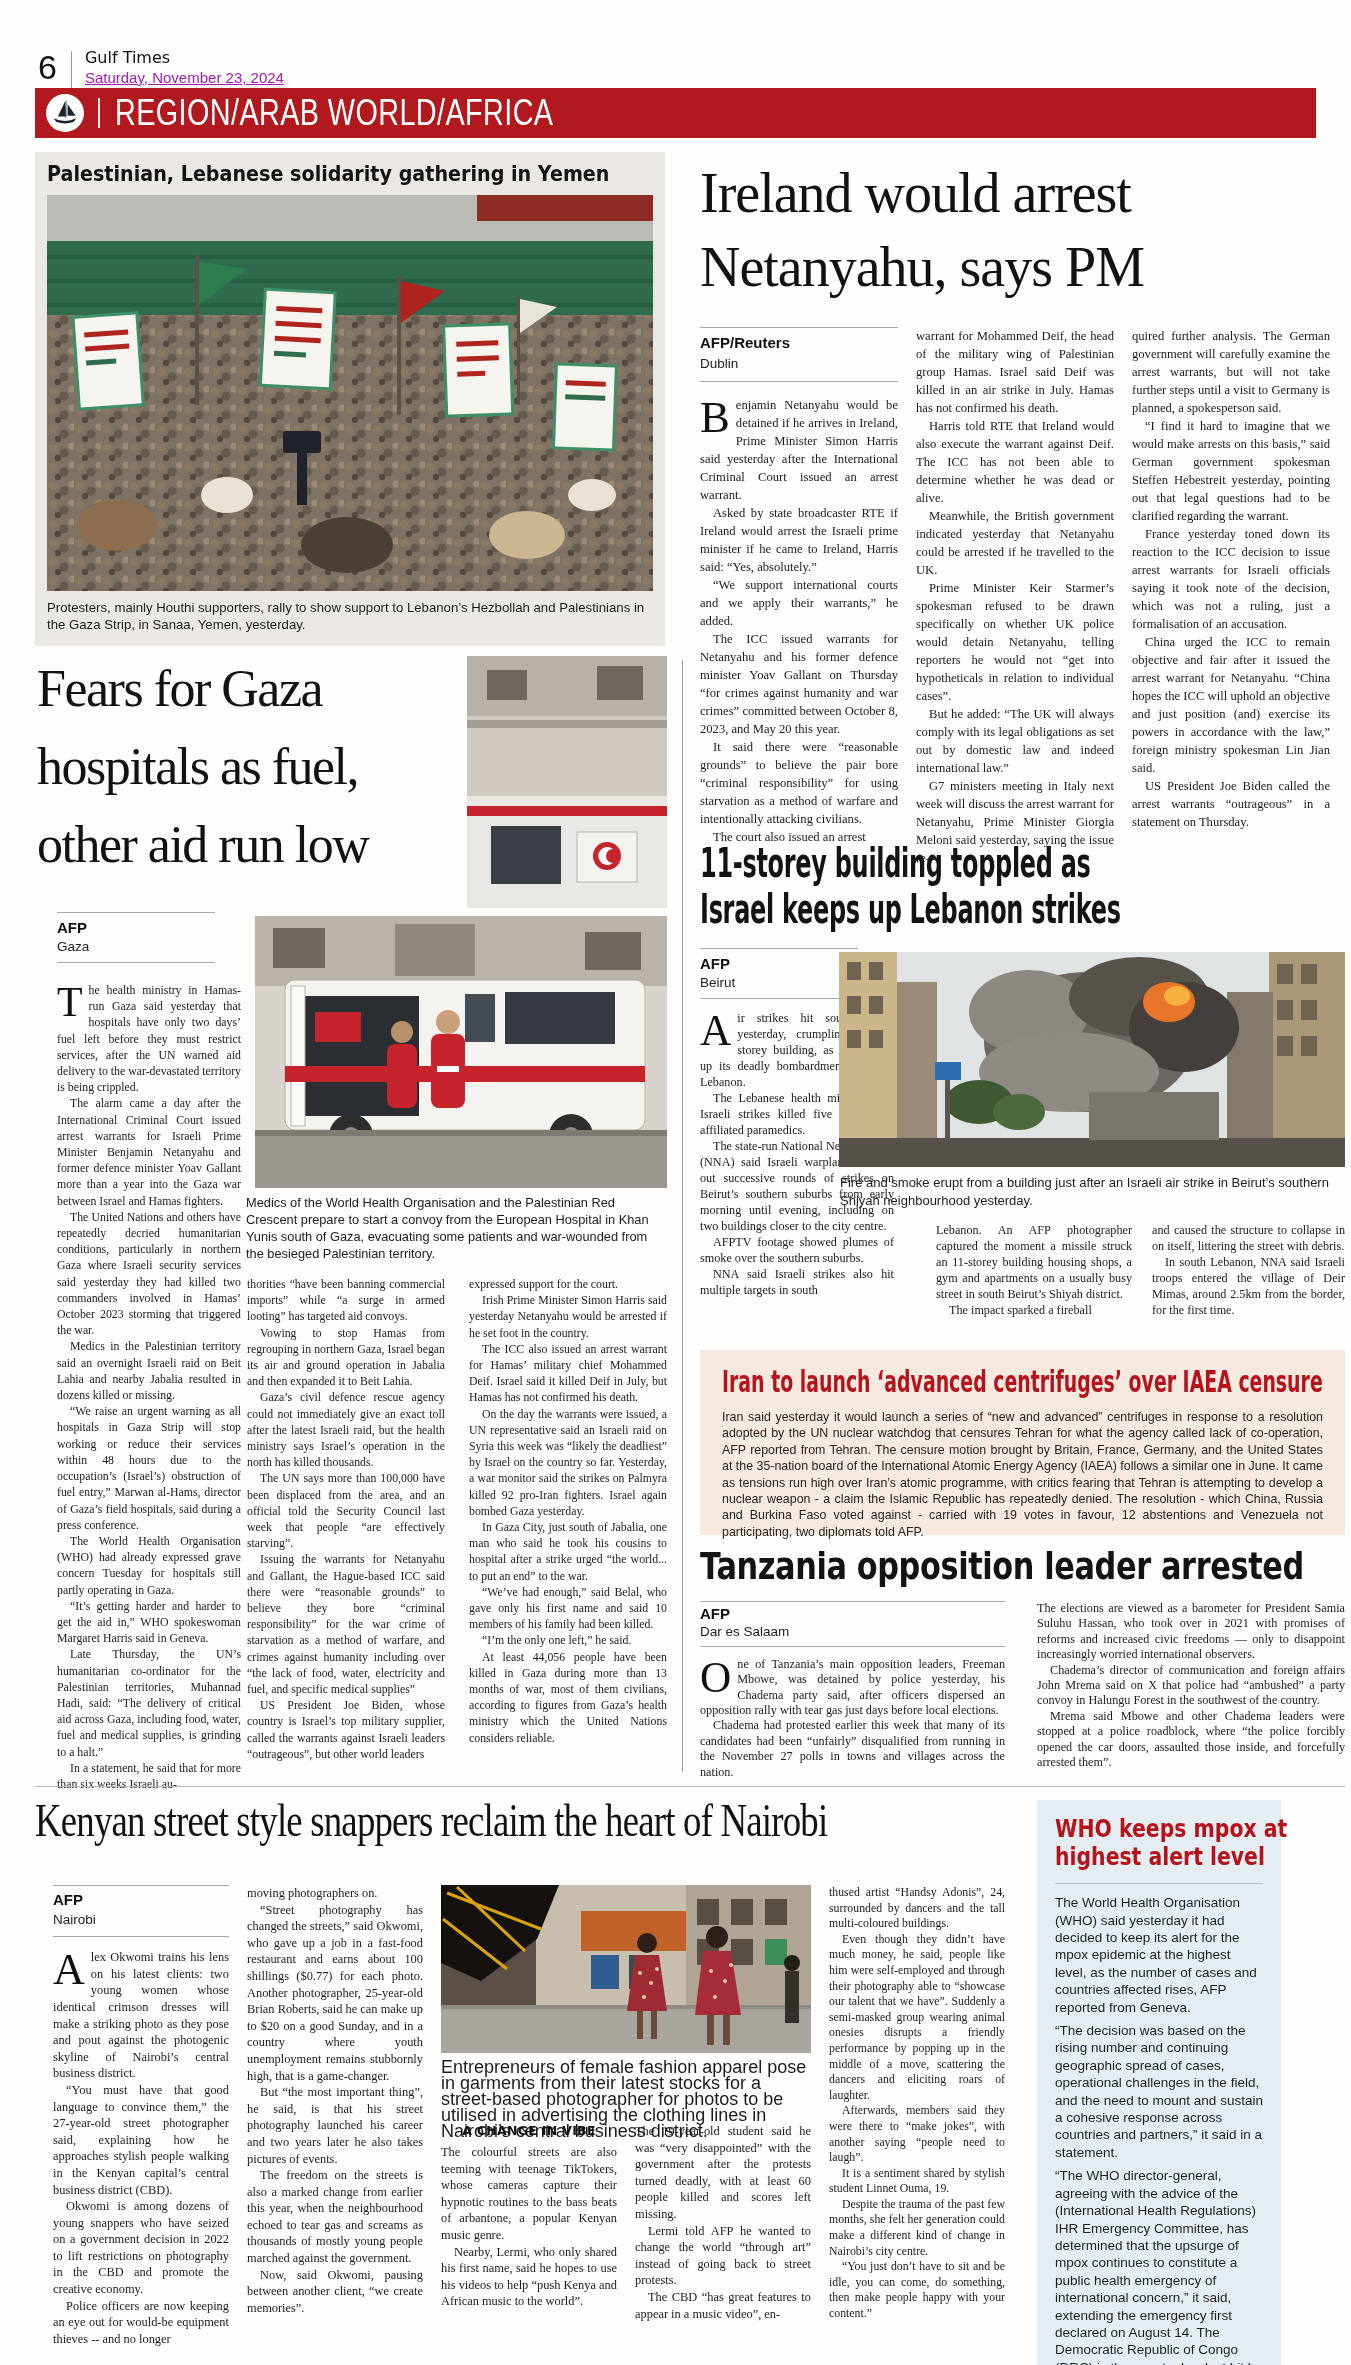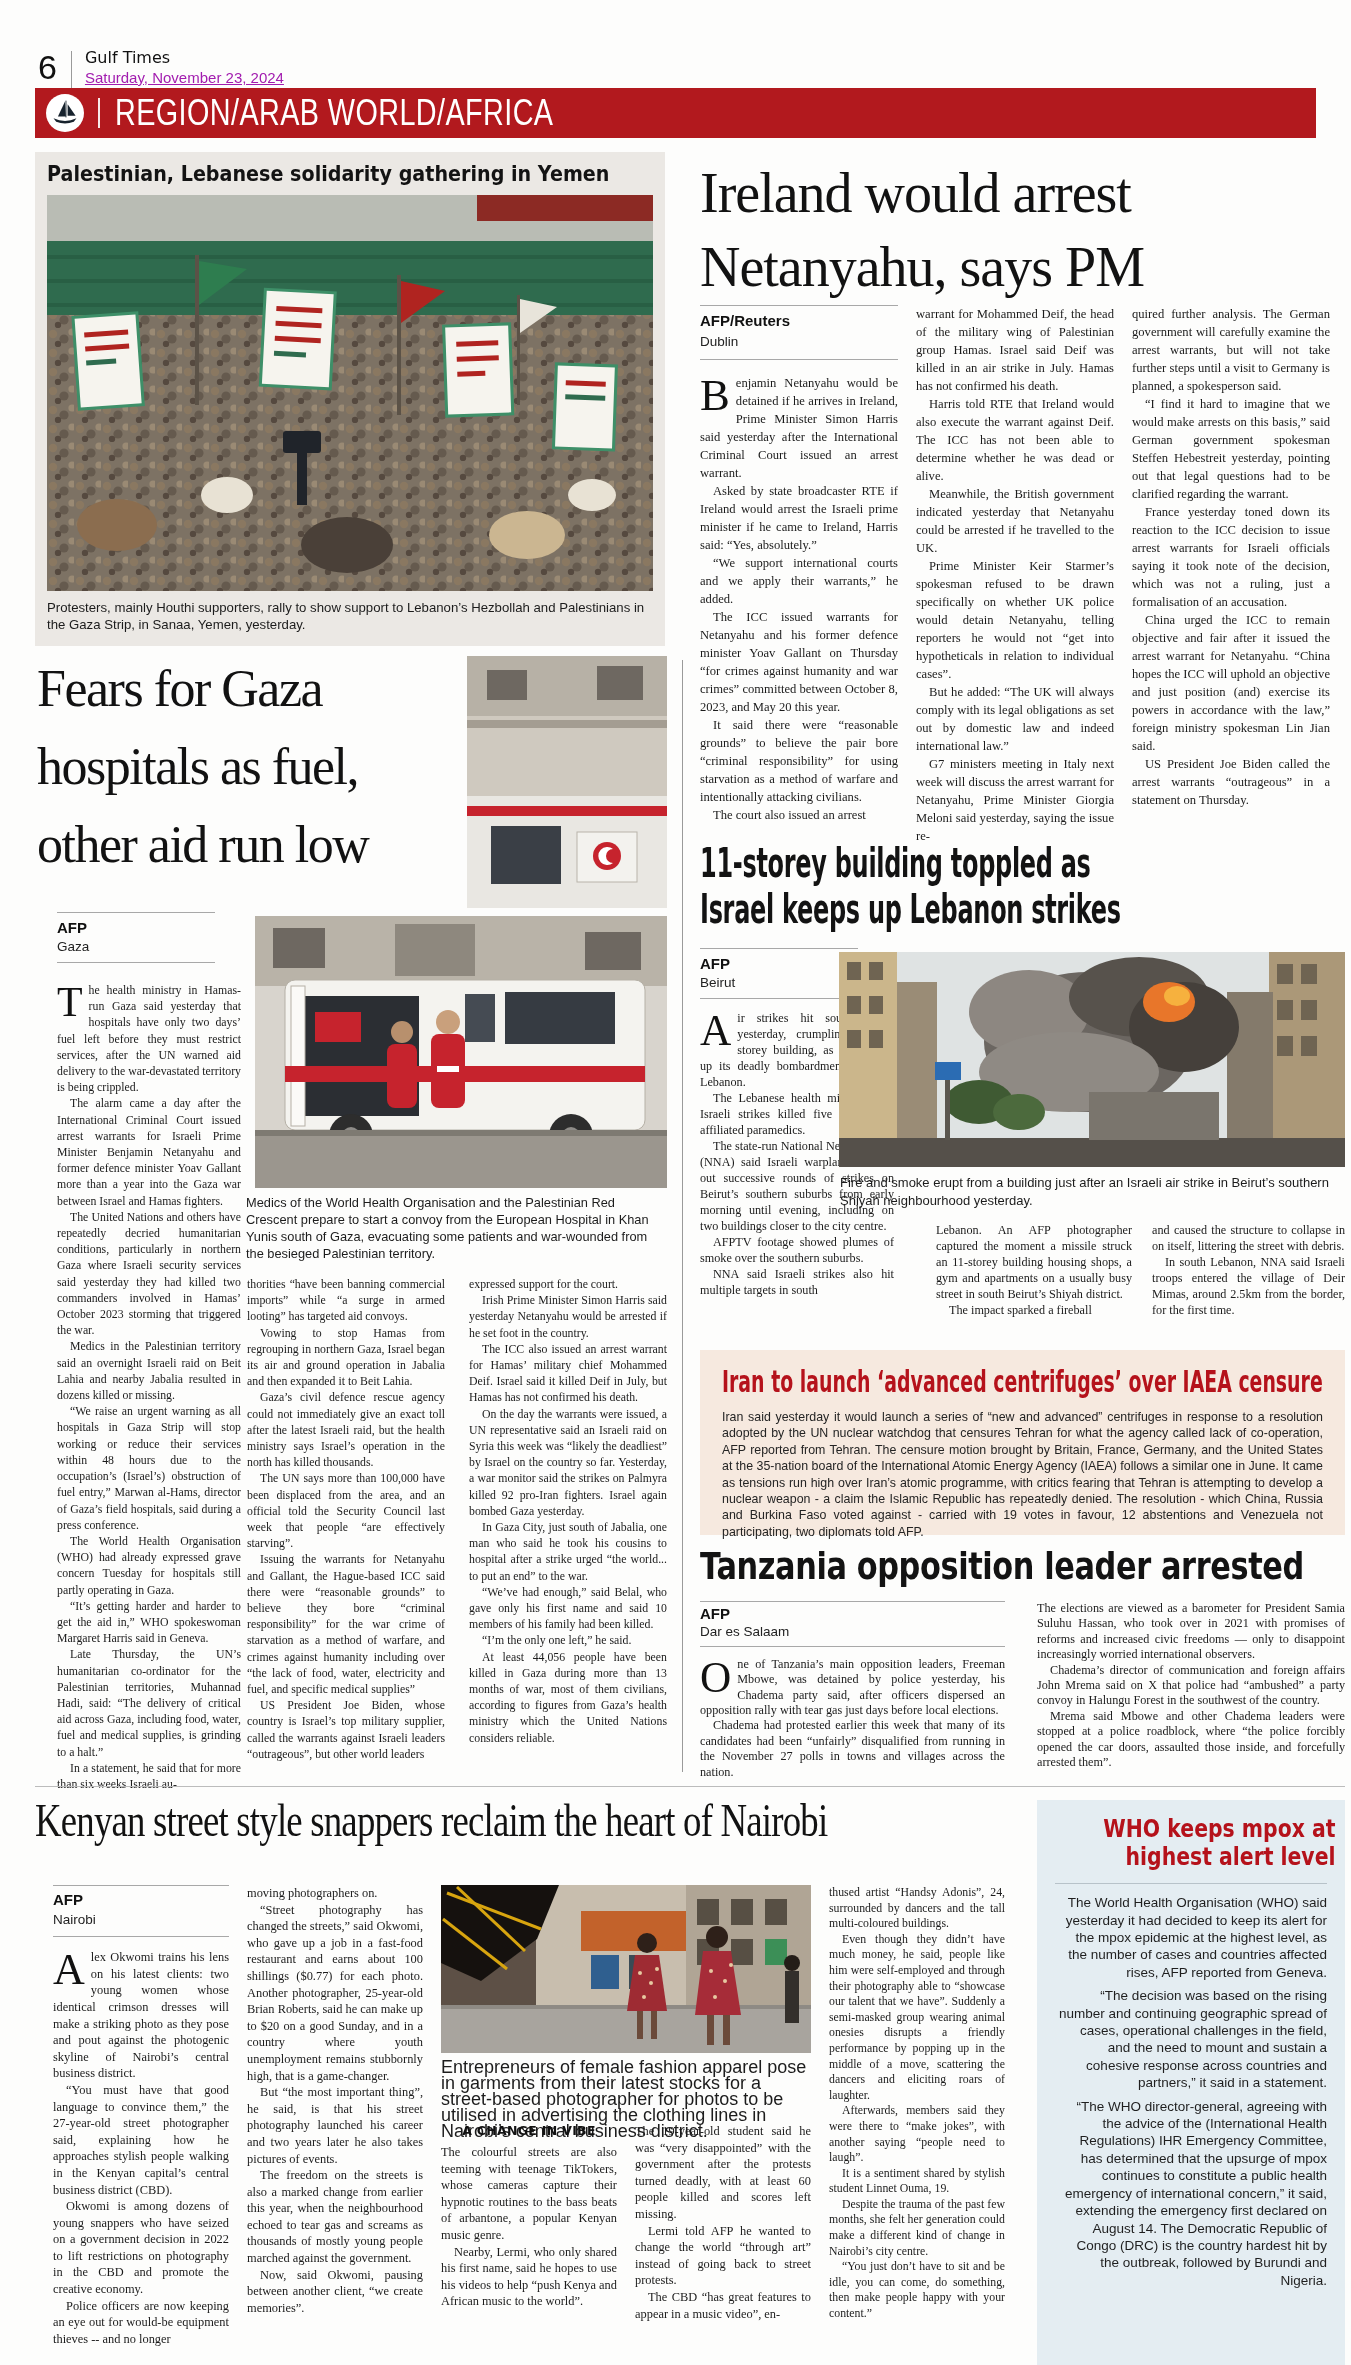--- a/index.html
+++ b/index.html
@@ -136,21 +136,21 @@
       <path d="M354 86 L398 96 L354 128 Z" fill="#b02420"></path>
       <rect x="470" y="100" width="3" height="110" fill="#5b5247"></rect>
       <path d="M473 104 L510 112 L473 138 Z" fill="#e8e4da"></path>
     </svg>
     <div class="cap" style="margin:8px 12px 0 12px;font-size:13.2px;line-height:17.5px;">Protesters, mainly Houthi supporters, rally to show support to Lebanon’s Hezbollah and Palestinians in the Gaza Strip, in Sanaa, Yemen, yesterday.</div>
   </section>
 
   <section class="abs" style="left:700px;top:156px;width:632px;">
     <h1 class="shead" style="margin:0;font-size:56px;line-height:1.33;">Ireland would arrest
 Netanyahu, says PM</h1>
-    <div style="display:flex;gap:18px;">
+    <div style="display:flex;gap:18px;margin-top:22px;">
       <div class="bodycol dc ohid" style="width:198px;height:588px;font-size:12.6px;line-height:18px;">
         <div class="byline" style="margin-bottom:14px;">
           <b>AFP/Reuters</b>
           <span>Dublin</span>
         </div>
         <div class="bodycol">
             <p>Benjamin Netanyahu would be detained if he arrives in Ireland, Prime Minister Simon Harris said yesterday after the International Criminal Court issued an arrest warrant.</p>
             <p>Asked by state broadcaster RTE if Ireland would arrest the Israeli prime minister if he came to Ireland, Harris said: “Yes, absolutely.”</p>
             <p>“We support international courts and we apply their warrants,” he added.</p>
             <p>The ICC issued warrants for Netanyahu and his former defence minister Yoav Gallant on Thursday “for crimes against humanity and war crimes” committed between October 8, 2023, and May 20 this year.</p>
@@ -434,21 +434,21 @@
     <div class="abs bodycol ohid" style="left:794px;top:92px;width:176px;height:478px;font-size:11.8px;line-height:15.6px;">
         <p>thused artist “Handsy Adonis”, 24, surrounded by dancers and the tall multi-coloured buildings.</p>
         <p>Even though they didn’t have much money, he said, people like him were self-employed and through their photography able to “showcase our talent that we have”. Suddenly a semi-masked group wearing animal onesies disrupts a friendly performance by popping up in the middle of a move, scattering the dancers and eliciting roars of laughter.</p>
         <p>Afterwards, members said they were there to “make jokes”, with another saying “people need to laugh”.</p>
         <p>It is a sentiment shared by stylish student Linnet Ouma, 19.</p>
         <p>Despite the trauma of the past few months, she felt her generation could make a different kind of change in Nairobi’s city centre.</p>
         <p>“You just don’t have to sit and be idle, you can come, do something, then make people happy with your content.”</p>
       </div>
   </section>
 
-  <section class="abs who-box" style="left:1037px;top:1800px;width:308px;height:565px;text-align:right;">
+  <section class="abs who-box" style="left:1037px;top:1800px;width:244px;height:565px;">
     <div class="box-red-head" style="margin:16px 0 0 18px;font-size:24px;line-height:1.15;width:330px;transform:scaleX(.85);">WHO keeps mpox at
 highest alert level</div>
     <div class="hr" style="margin:12px 18px 10px 18px;background:#b7c2c9;"></div>
     <div class="wb-body" style="margin:0 18px;">
         <p>The World Health Organisation (WHO) said yesterday it had decided to keep its alert for the mpox epidemic at the highest level, as the number of cases and countries affected rises, AFP reported from Geneva.</p>
         <p>“The decision was based on the rising number and continuing geographic spread of cases, operational challenges in the field, and the need to mount and sustain a cohesive response across countries and partners,” it said in a statement.</p>
         <p>“The WHO director-general, agreeing with the advice of the (International Health Regulations) IHR Emergency Committee, has determined that the upsurge of mpox continues to constitute a public health emergency of international concern,” it said, extending the emergency first declared on August 14. The Democratic Republic of Congo (DRC) is the country hardest hit by the outbreak, followed by Burundi and Nigeria.</p>
       </div>
   </section>
 

